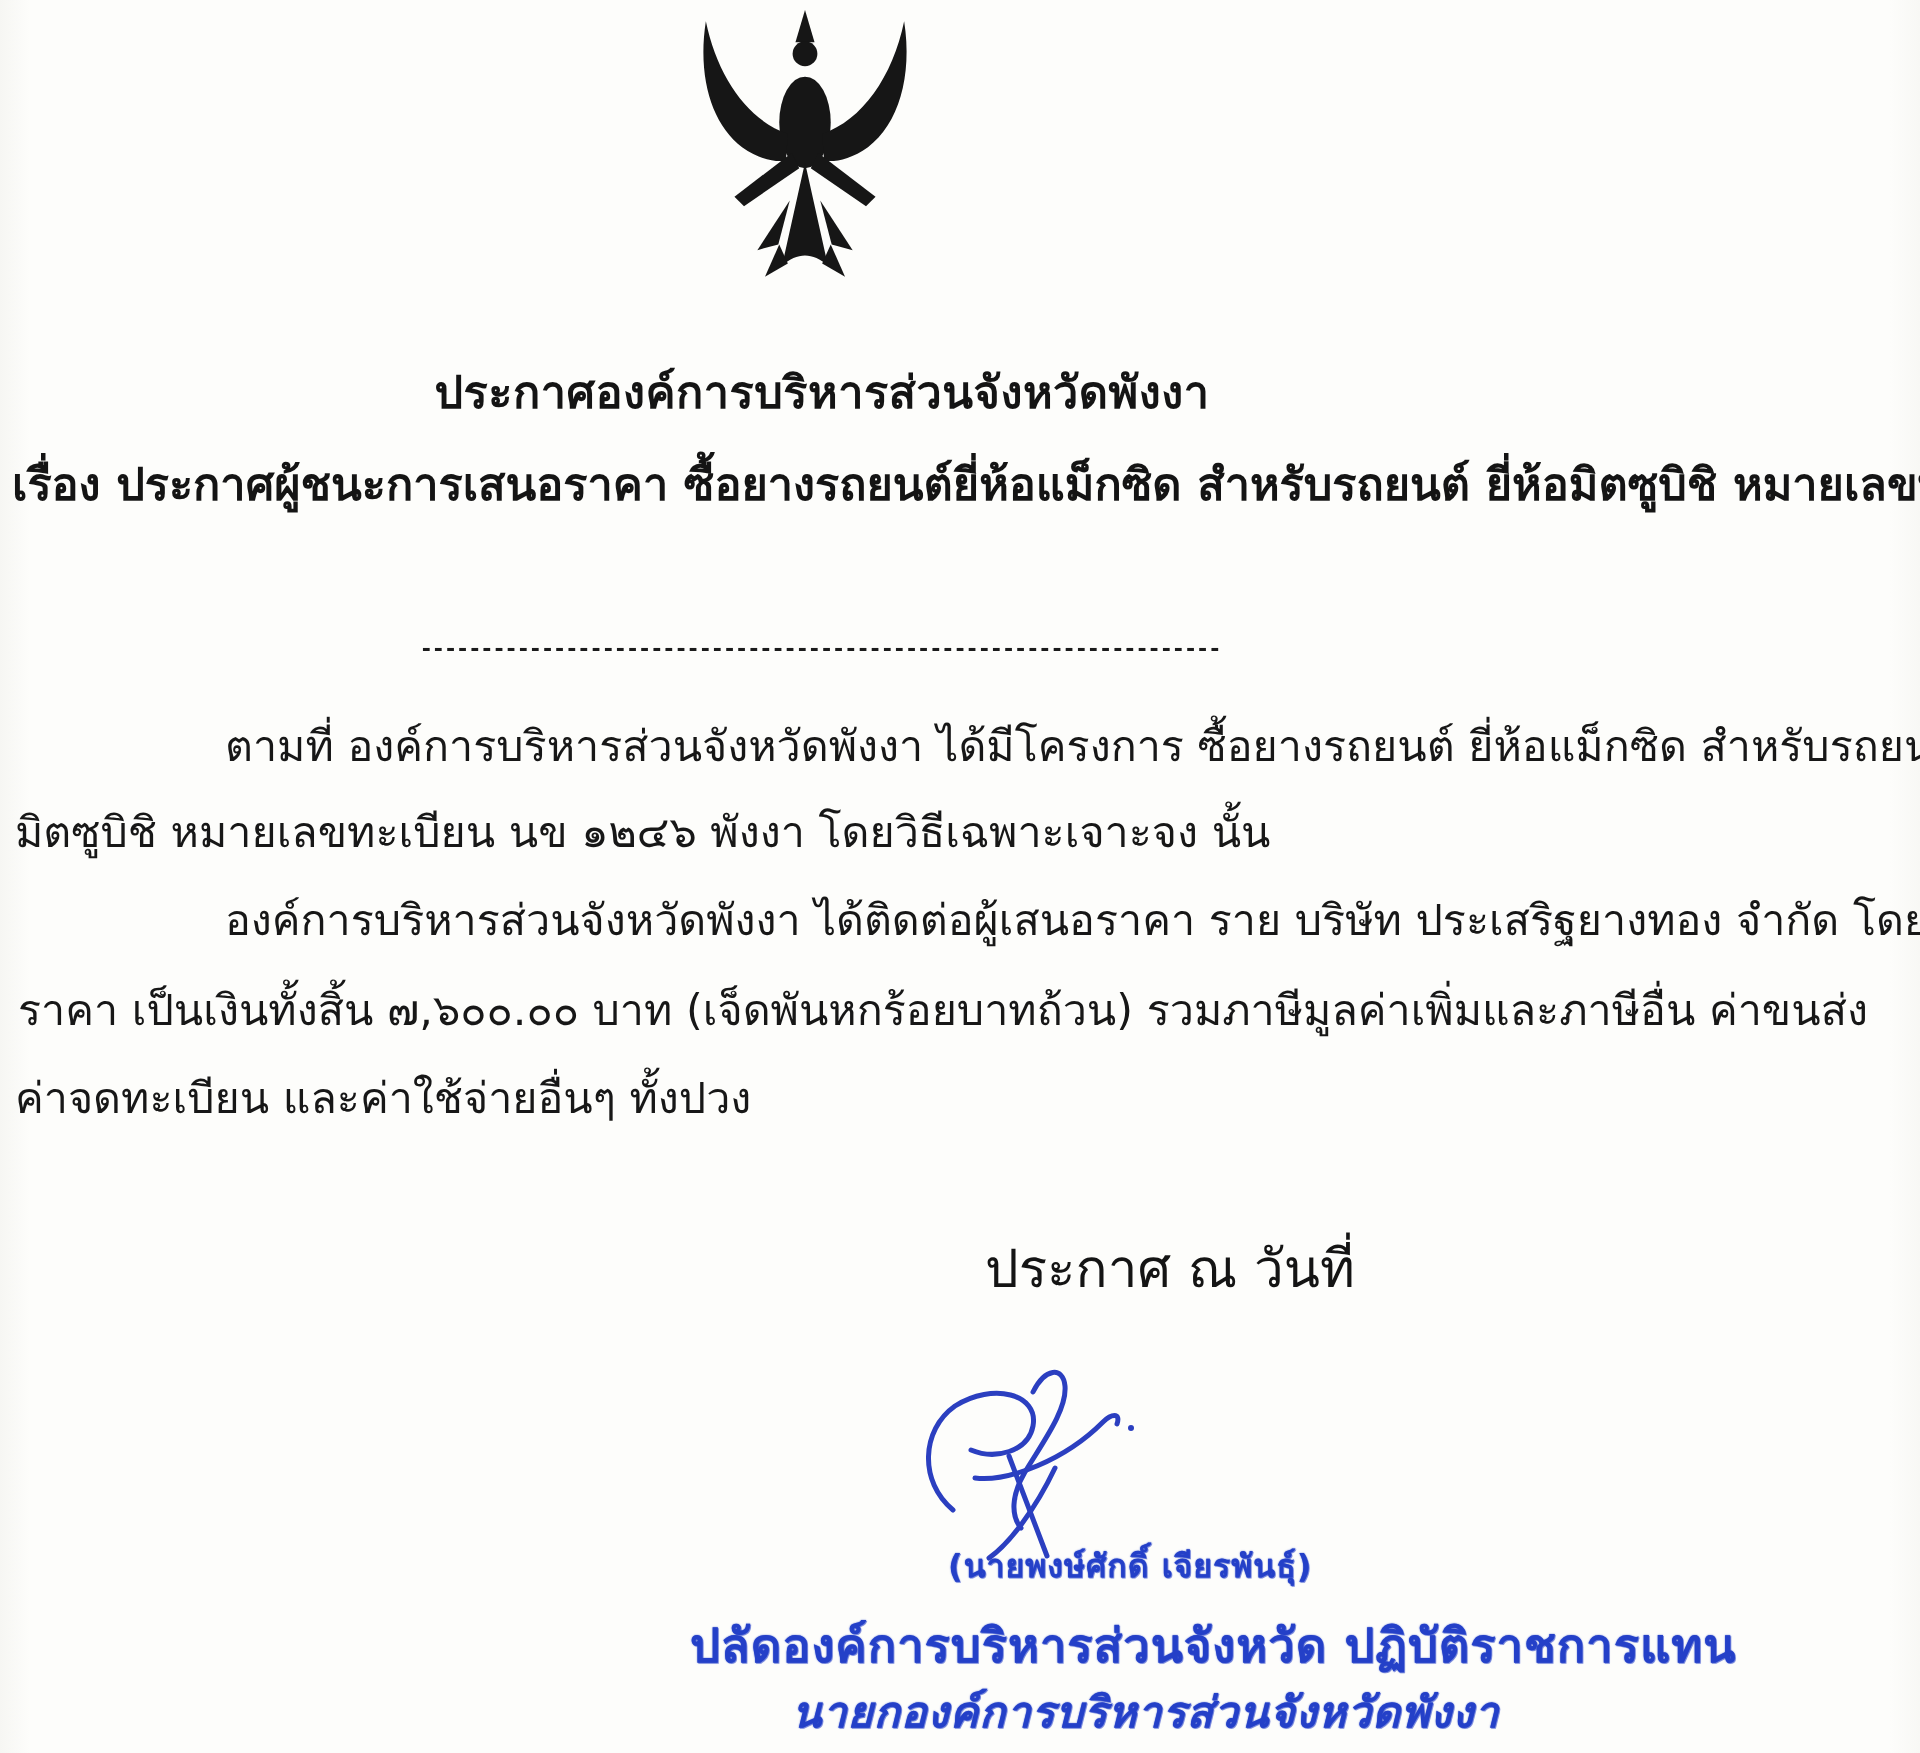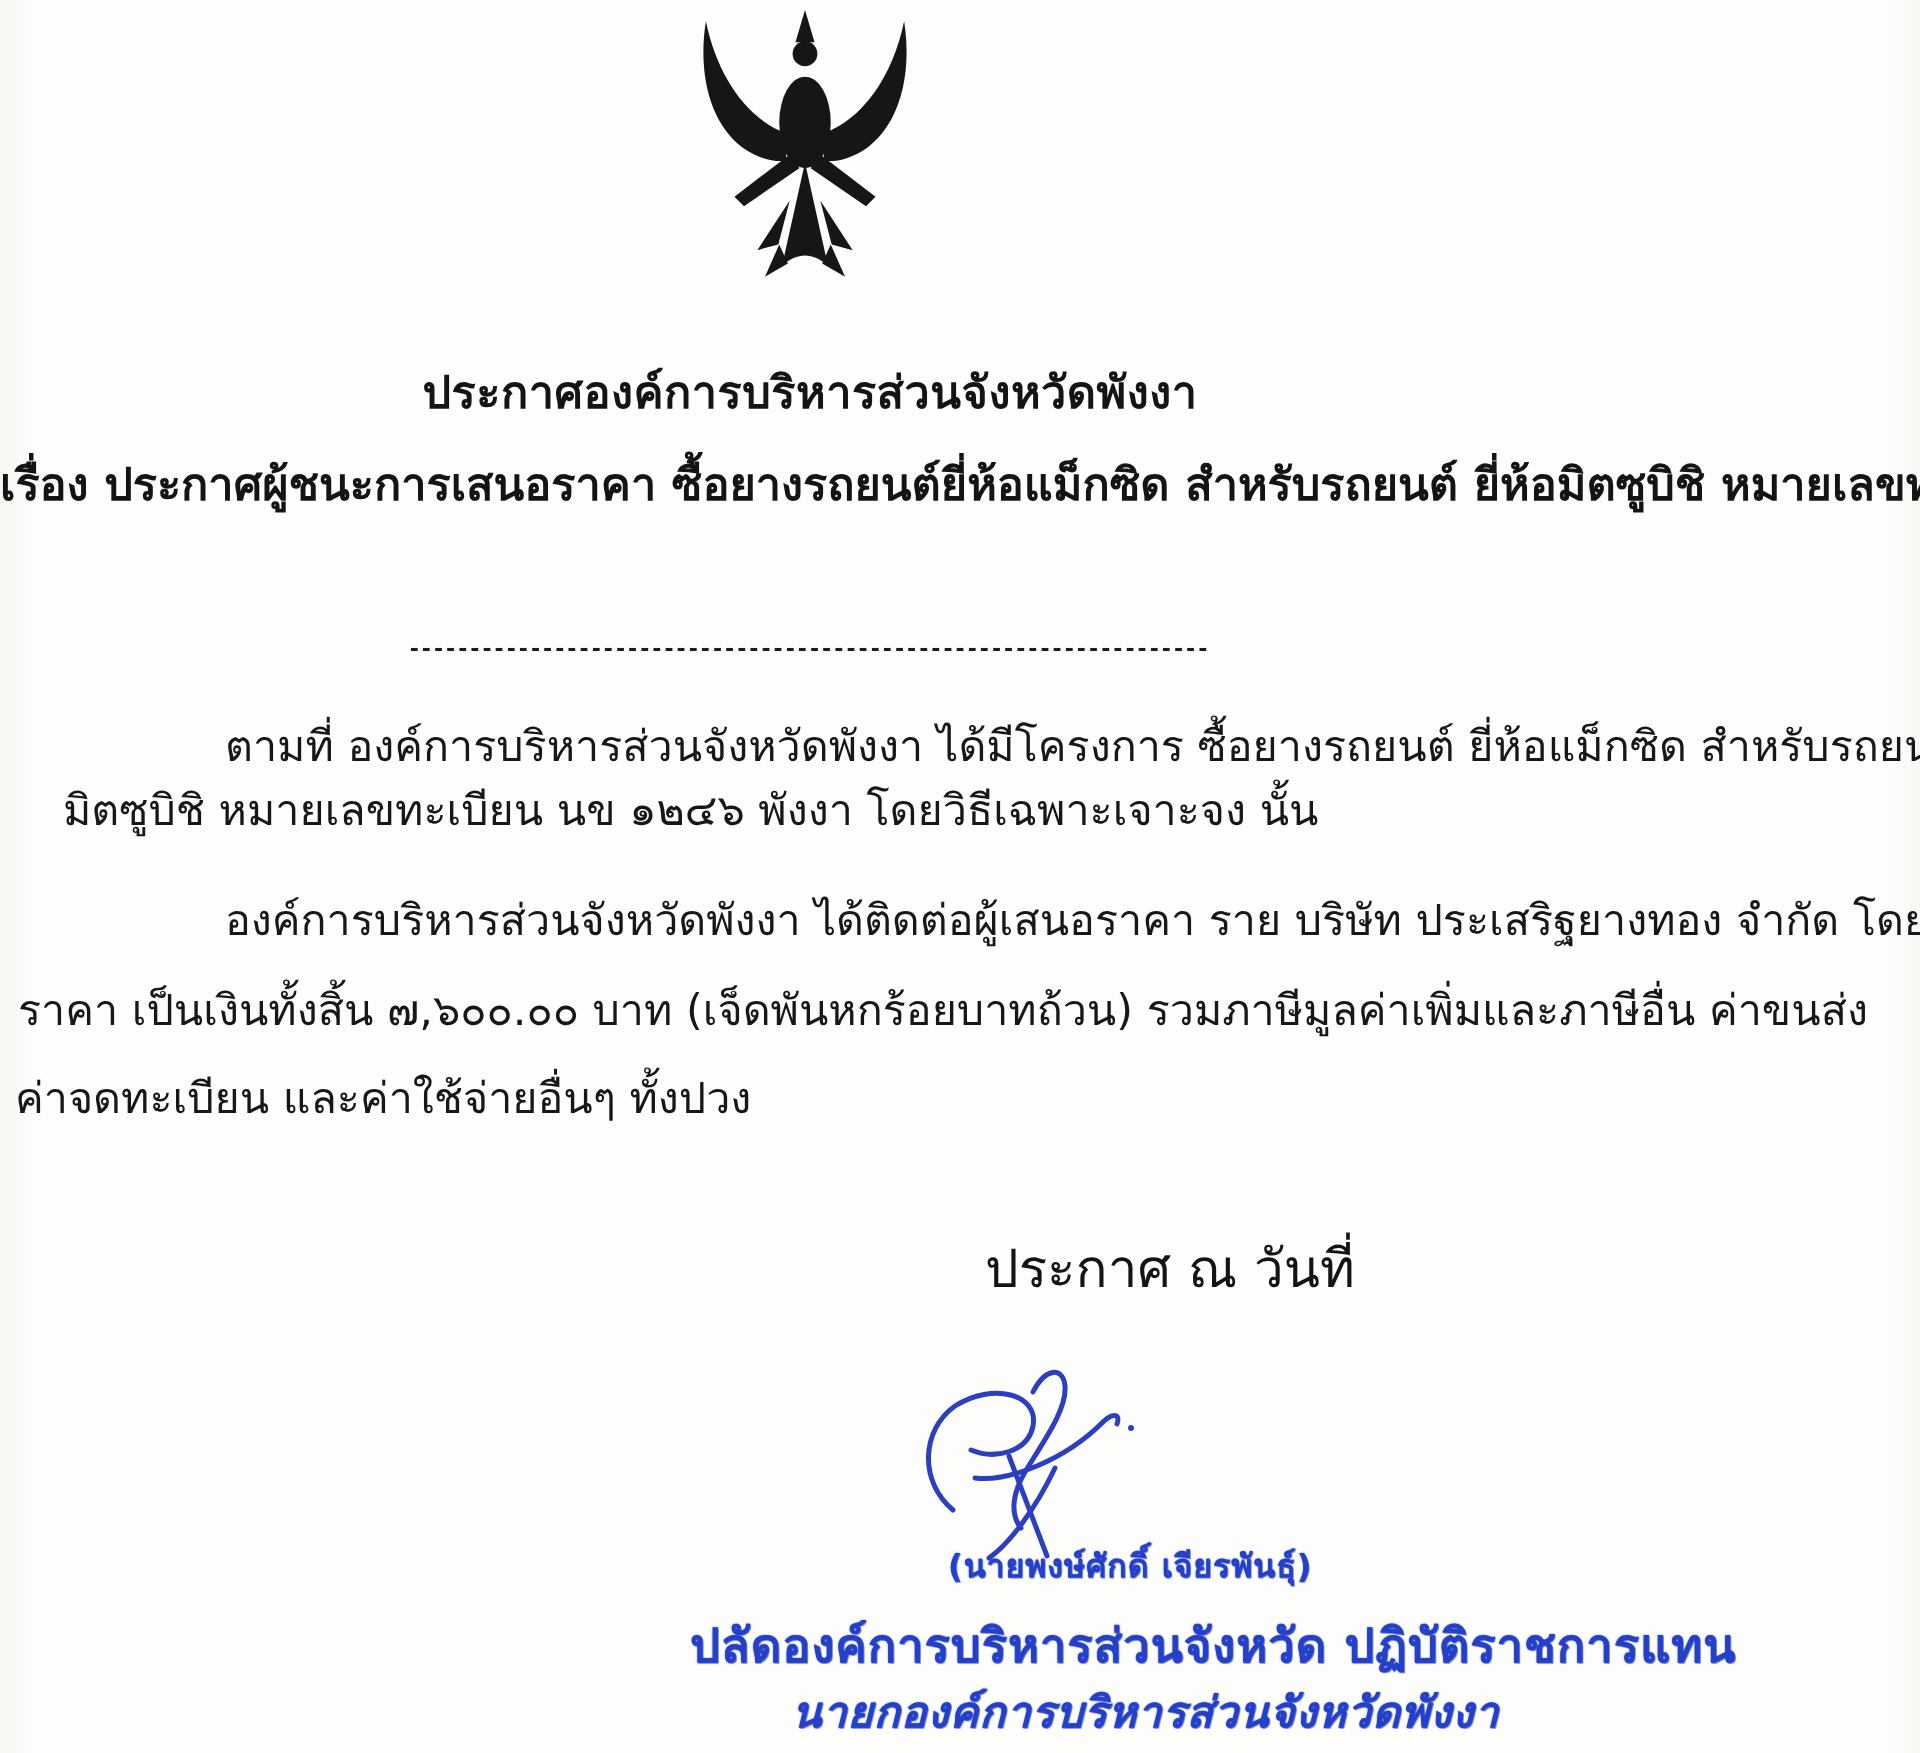--- a/index.html
+++ b/index.html
@@ -15,20 +15,21 @@
     background: linear-gradient(90deg, #f6f6f3 0px, #fdfdfb 30px, #fdfdfb 1890px, #f8f8f5 1920px);
     overflow: hidden;
     color: #141414;
   }
   .abs { position: absolute; white-space: nowrap; }
   .center-band {
     position: absolute;
     left: 0;
     width: 1620px;
     text-align: center;
+    padding-left: 12px;
   }
   .doc-title {
     top: 356px;
     font-size: 45px;
     font-weight: bold;
     letter-spacing: 0.5px;
   }
   .subject1 {
     top: 448px;
     font-size: 45px;
@@ -45,21 +46,21 @@
     font-size: 22px;
     font-weight: bold;
     letter-spacing: 3px;
     color: #1b1b1b;
   }
   .body-line {
     font-size: 43px;
     color: #171717;
   }
   .bl1 { left: 225px; top: 712px; }
-  .bl2 { left: 15px;  top: 776px; margin-left: 48px; }
+  .bl2 { left: 15px;  top: 798px; }
   .bl3 { left: 225px; top: 886px; }
   .bl4 { left: 18px;  top: 976px; }
   .bl5 { left: 15px;  top: 1064px; text-align: right; }
   .date-label {
     left: 985px;
     top: 1226px;
     font-size: 53px;
   }
   .stamp {
     color: #2440c8;

